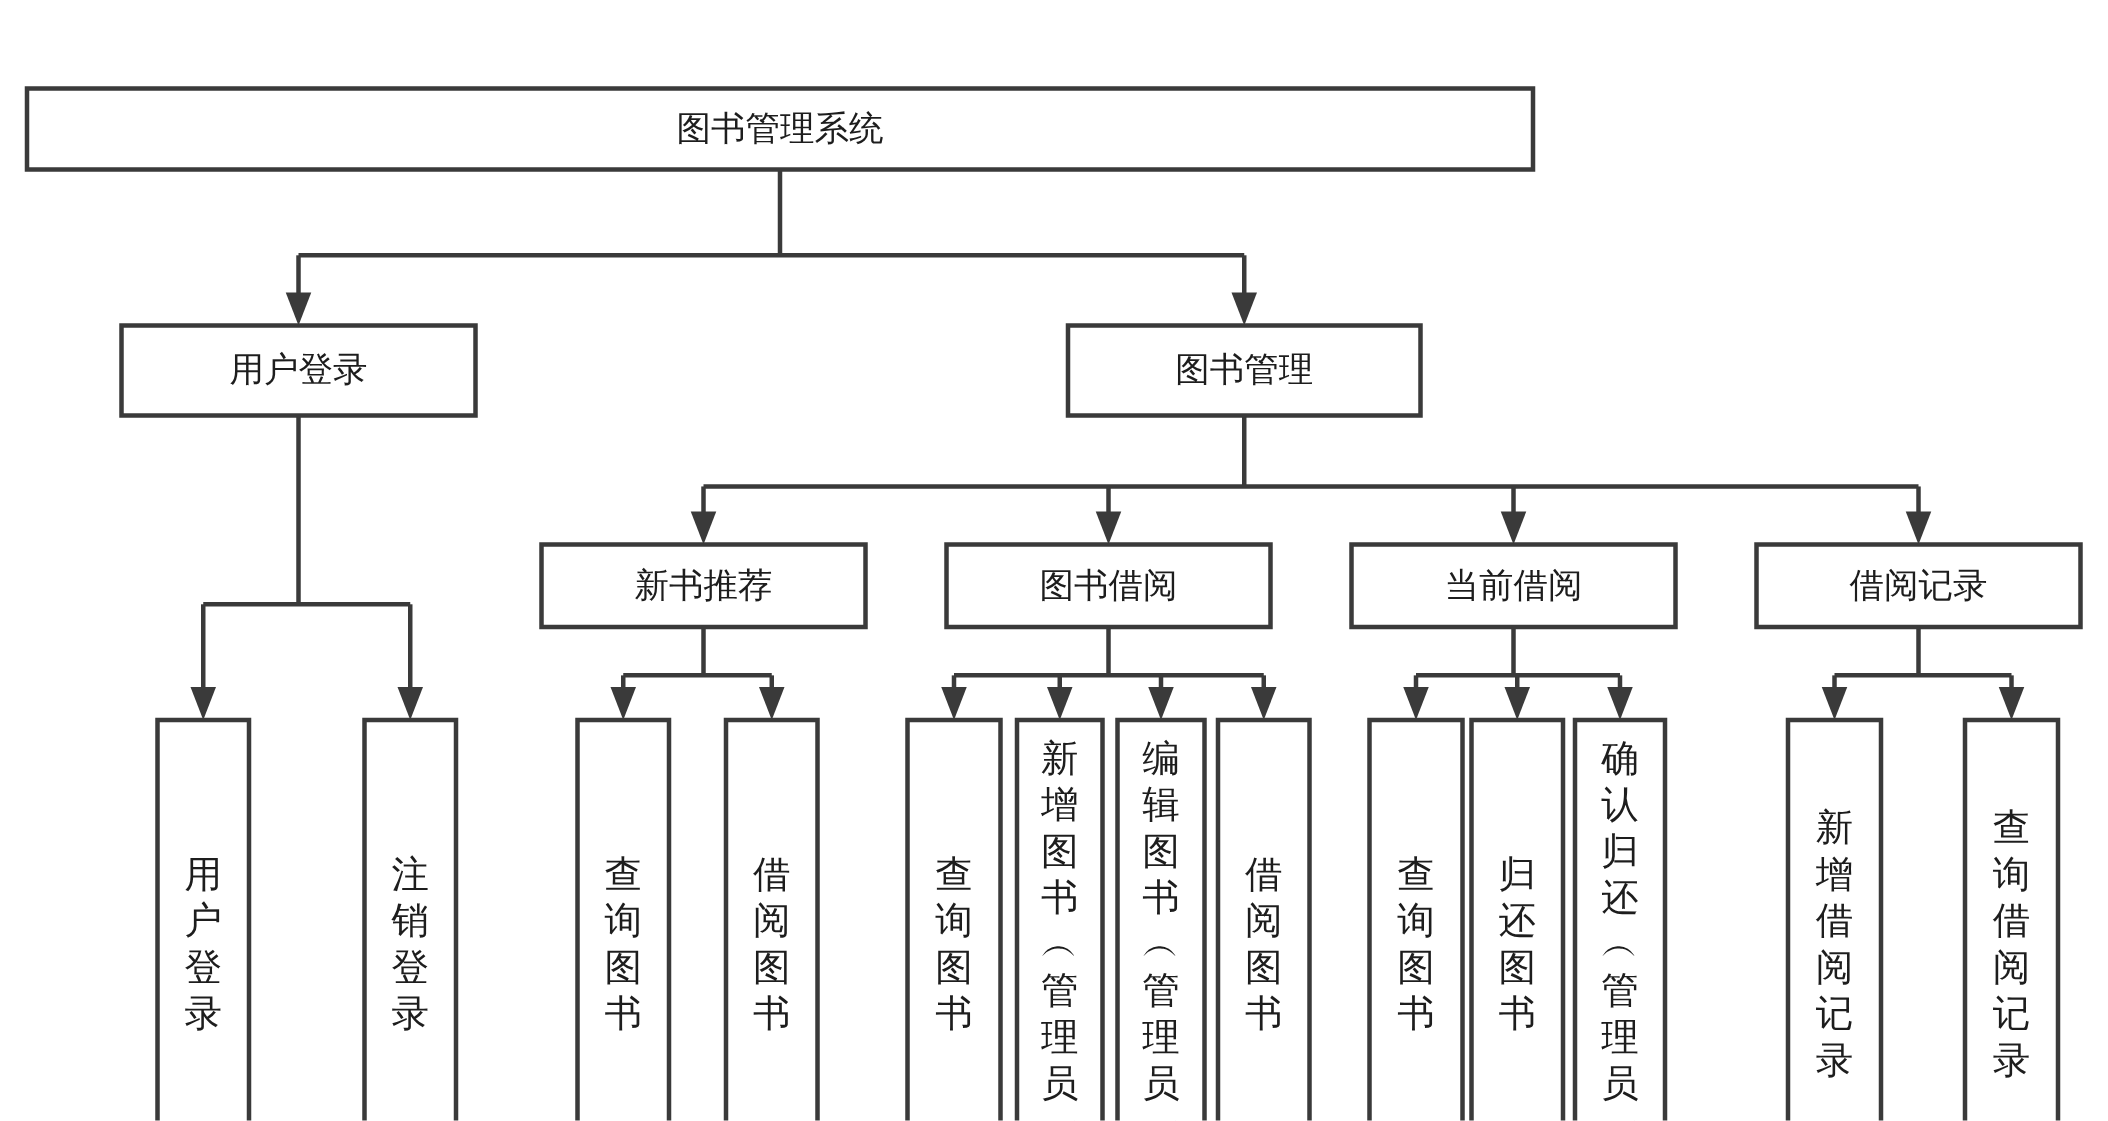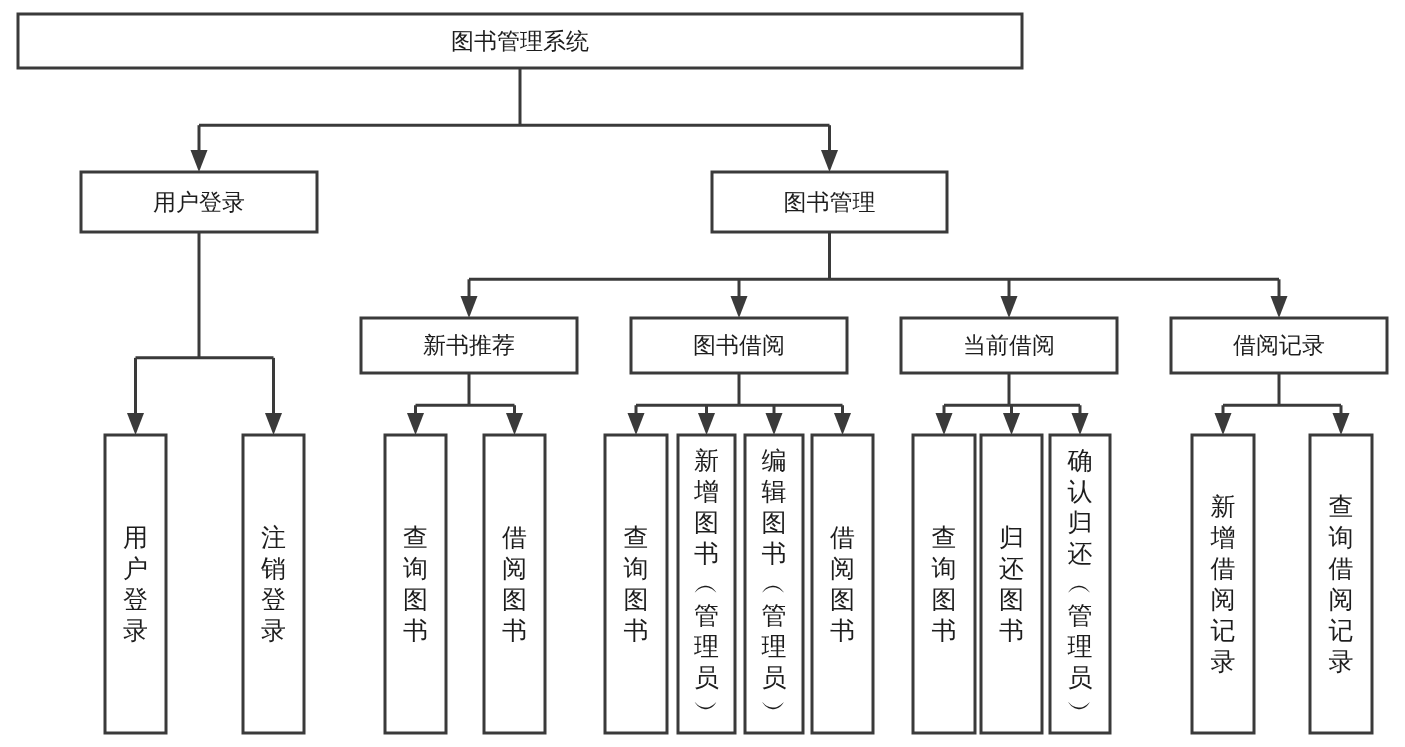--- a/index.html
+++ b/index.html
@@ -12,20 +12,21 @@
     width: 1405px;
     height: 747px;
     font-family: "DejaVu Sans", "Liberation Sans", sans-serif;
     overflow: hidden;
     position: relative;
   }
   #diagram-root {
     position: relative;
     width: 1405px;
     height: 622px;
+    margin-top: 45px;
   }
   svg#tree-svg {
     position: absolute;
     left: 0;
     top: 0;
     width: 1405px;
     height: 747px;
     display: block;
   }
   .node-box {

